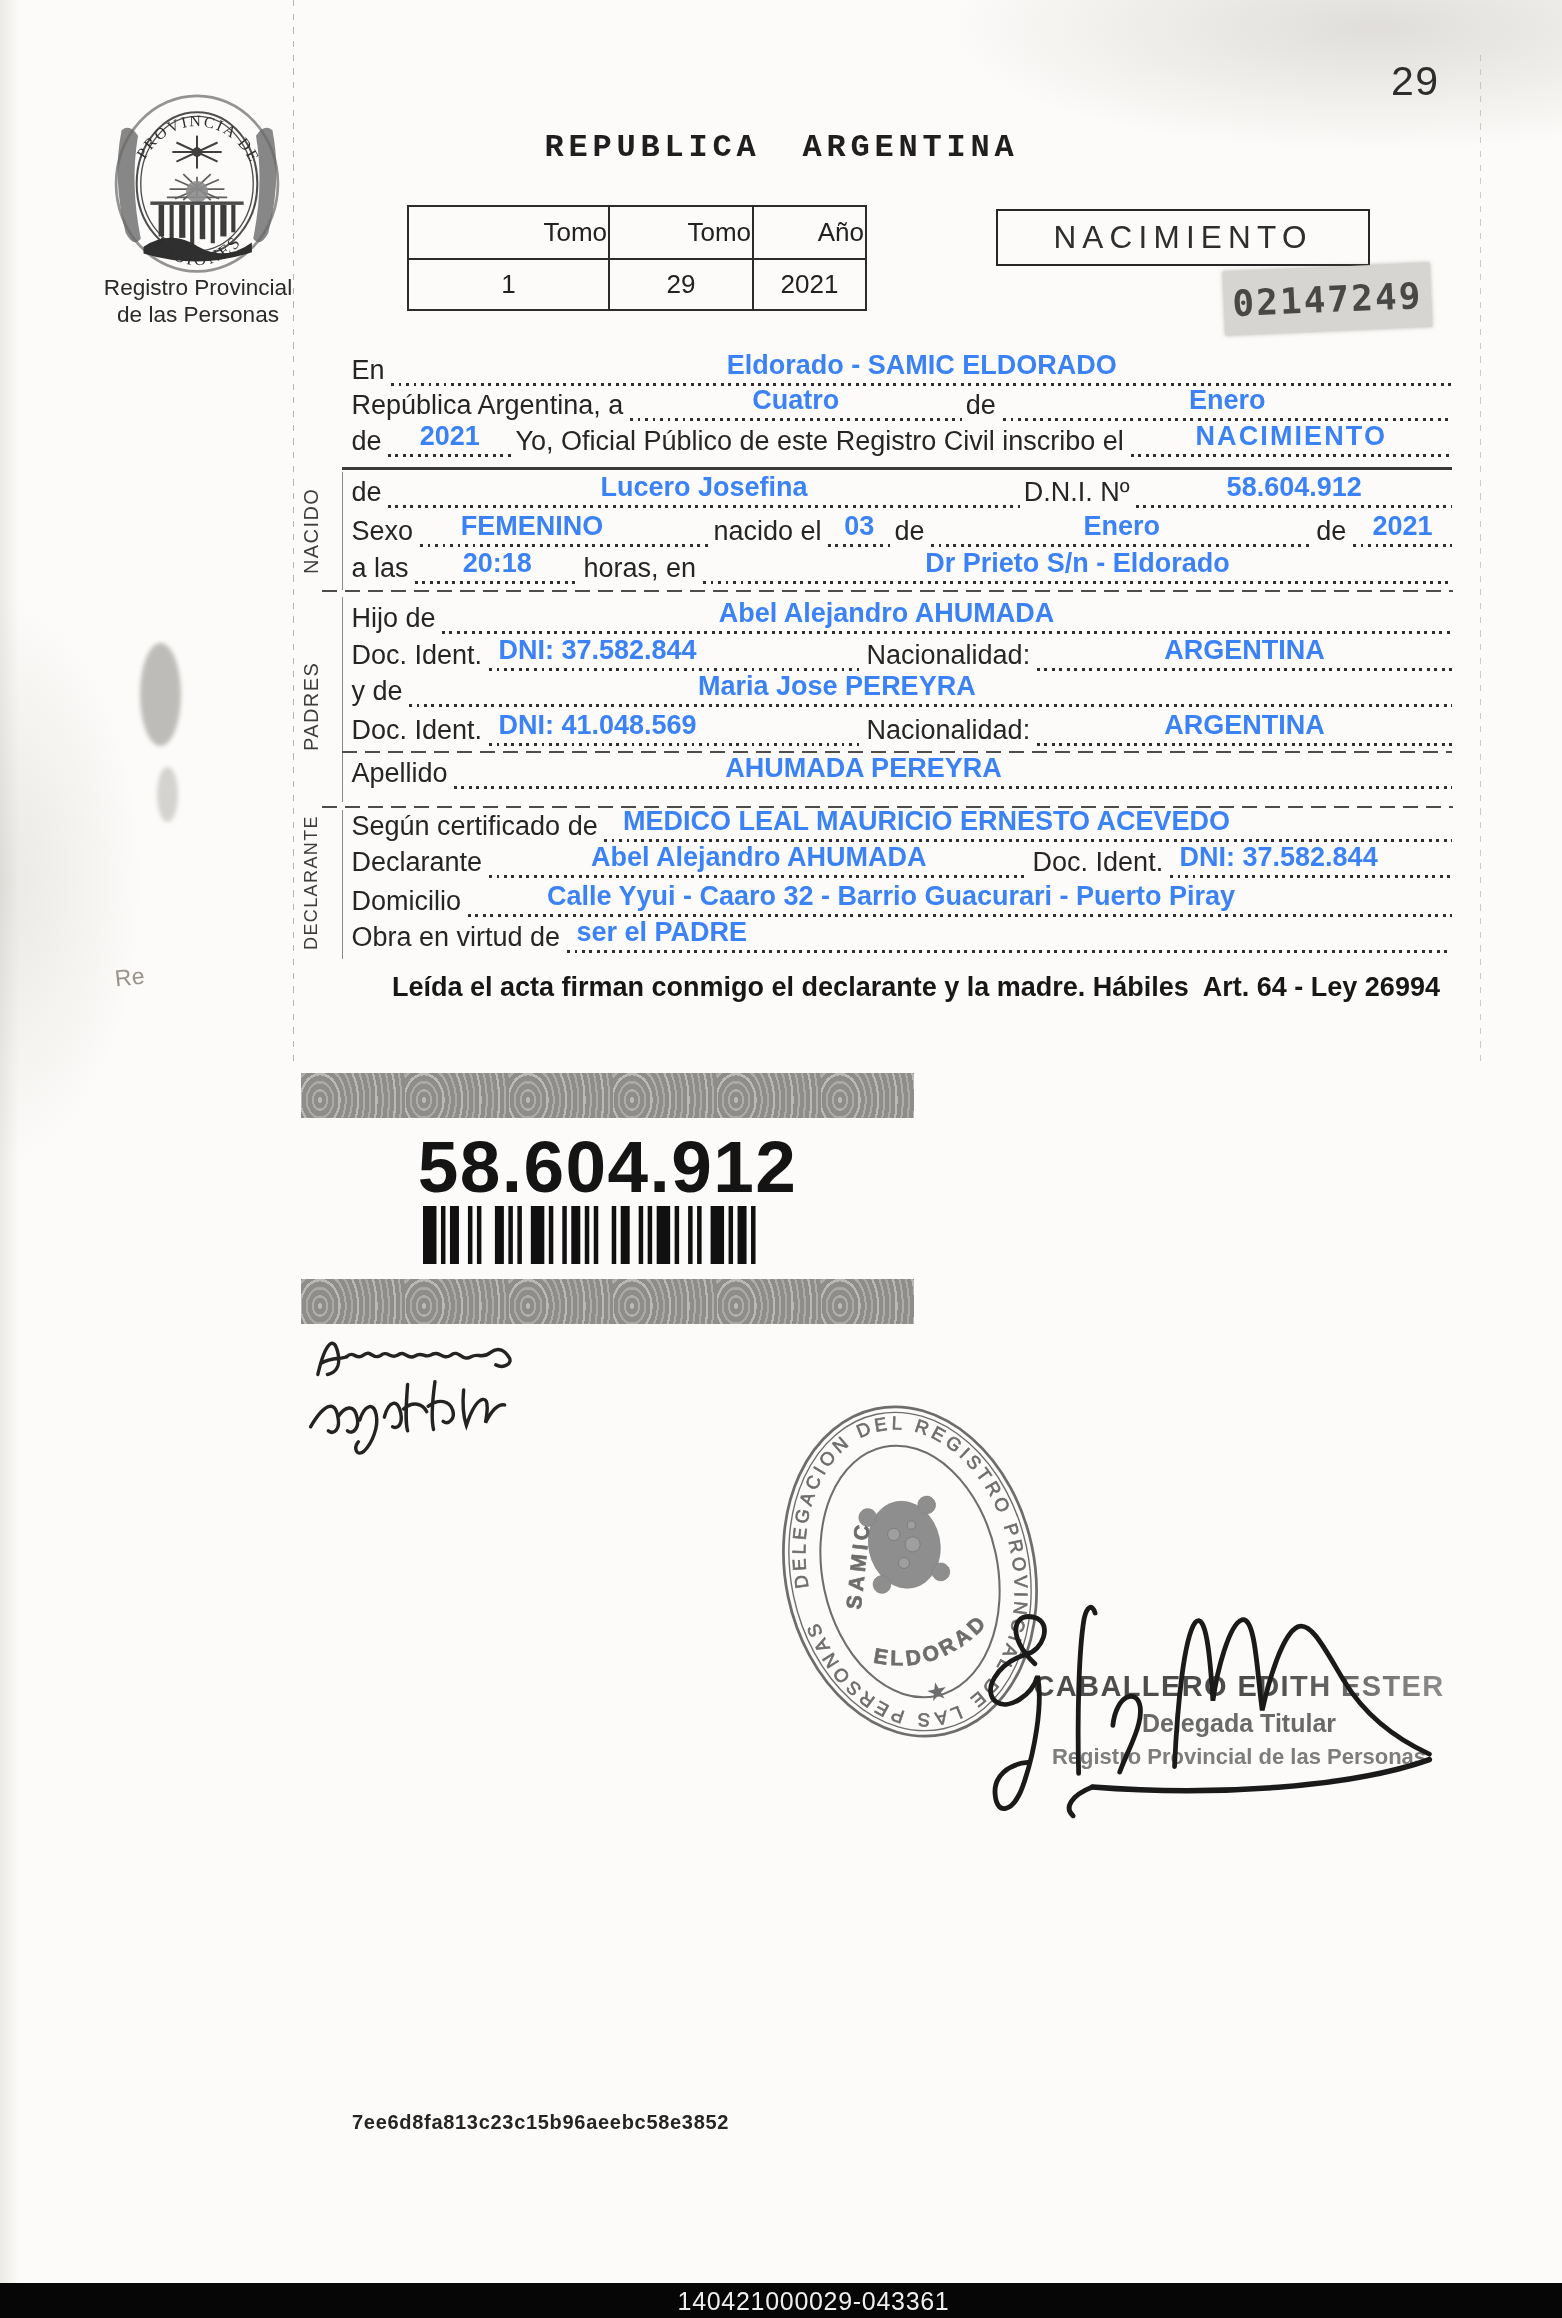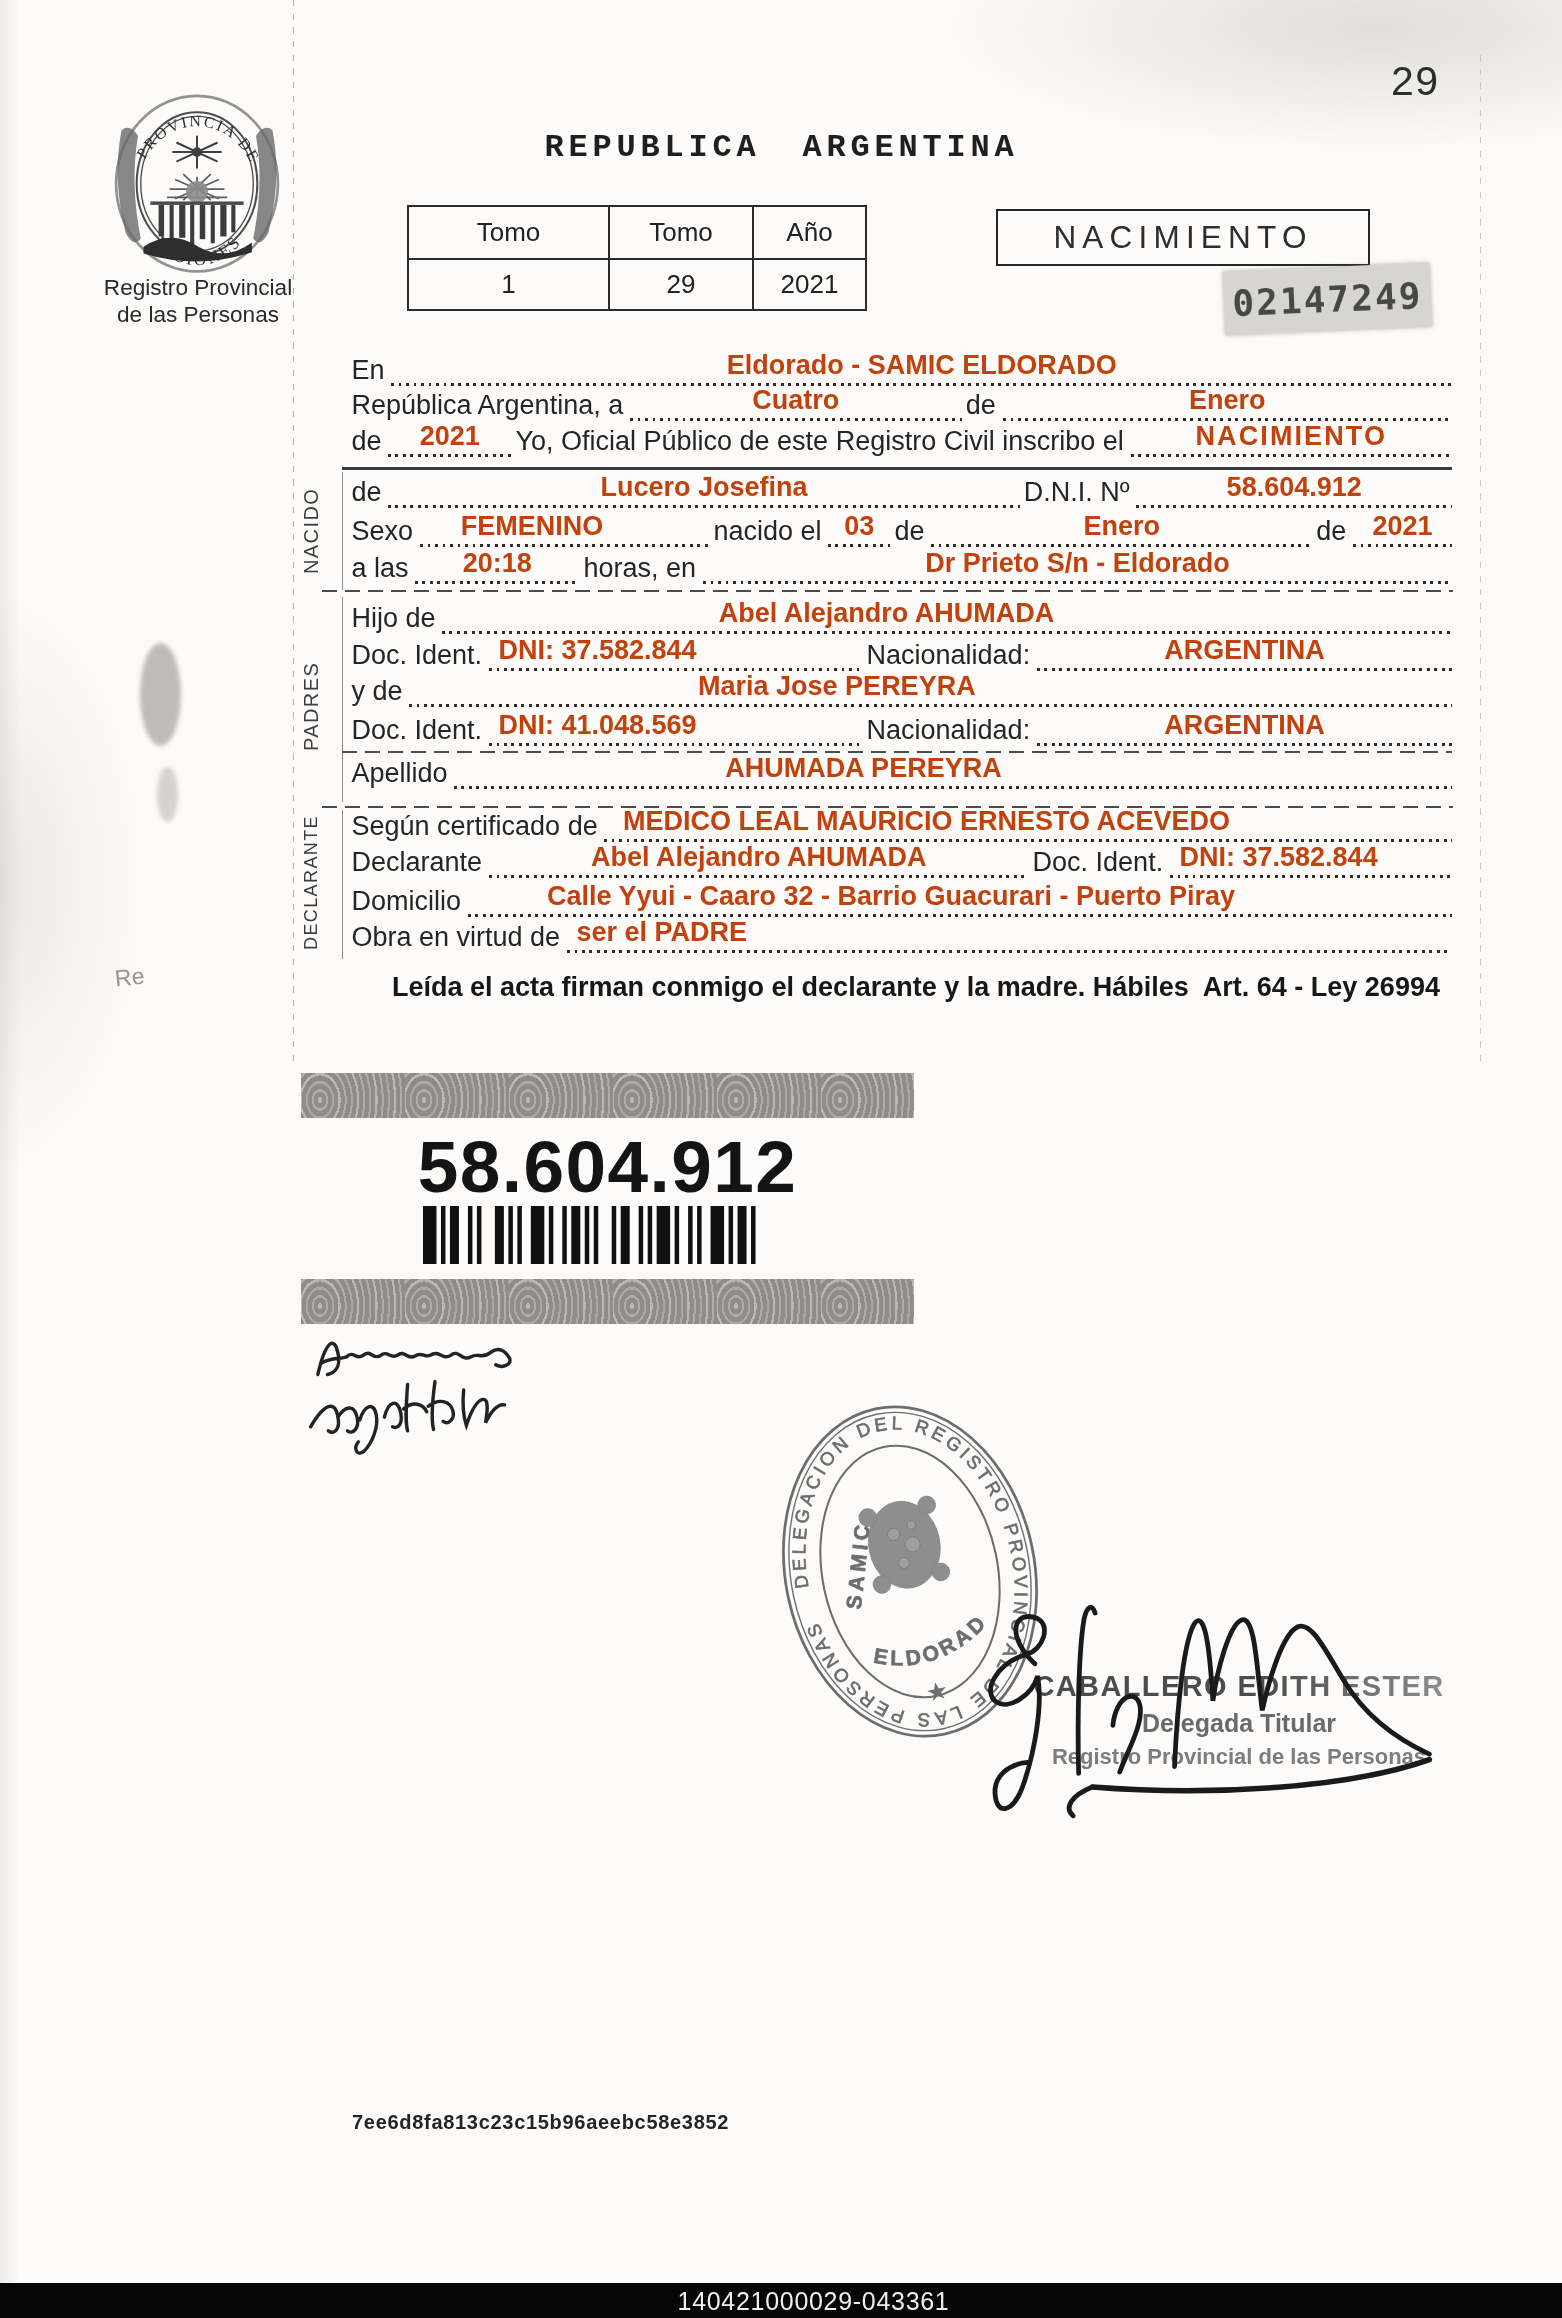--- a/index.html
+++ b/index.html
@@ -23,21 +23,21 @@
   .page-number{position:absolute;left:1391px;top:58px;font-size:41px;color:#2d2d2d;letter-spacing:1.4px;}
 
   
   .doc-title{position:absolute;left:0;top:129px;width:100%;text-align:center;
     font-family:"Liberation Mono", monospace;font-weight:bold;font-size:32px;
     letter-spacing:4.8px;word-spacing:18px;color:#1f1f1f;}
   .acta-table{position:absolute;left:407px;top:205px;width:460px;border:2.1px solid #2c2c2c;
     border-collapse:collapse;}
   .acta-table td{border:2.1px solid #2c2c2c;text-align:center;font-size:26px;color:#222;
     height:47px;vertical-align:middle;}
-  .acta-table tr:first-child td{height:49px;}
+  .acta-table tr:first-child td{height:49px;text-align:right;}
   .type-box{position:absolute;left:996px;top:209px;width:370px;height:53px;
     border:2.7px solid #262626;display:flex;align-items:center;justify-content:center;
     font-size:31.5px;letter-spacing:6.2px;color:#2e2e2e;}
   .serial-sticker{position:absolute;left:1224px;top:267px;width:207px;height:64px;
     background:#d7d5d1;transform:rotate(-2.5deg);display:flex;align-items:center;justify-content:center;
     font-family:"DejaVu Sans Mono", monospace;font-weight:bold;font-size:36px;
     letter-spacing:2.1px;color:rgba(40,40,40,.82);box-shadow:0 0 4.1px rgba(120,116,110,.5);}
 
   
   .logo-wrap{position:absolute;left:101px;top:89px;}
@@ -45,21 +45,21 @@
     font-size:22.6px;line-height:27px;color:#2a2a2a;}
 
   
   .row{position:absolute;left:346px;width:1106px;display:flex;align-items:flex-end;height:34px;}
   .row .lab{white-space:nowrap;font-size:27px;color:#252525;line-height:30px;padding:0 6.8px 0.7px 4.1px;}
   .row .lab:first-child{padding-left:5.5px;}
   .fill{position:relative;flex:1 1 0;height:34px;}
   .fill::after{content:"";position:absolute;left:0;right:0;bottom:0;height:2.7px;
     background:repeating-linear-gradient(90deg,#2e2e2e 0 2.7px, transparent 2.7px 7.5px);}
   .fill .v{position:absolute;left:0;right:0;bottom:4.8px;text-align:center;
-    font-weight:bold;font-size:27px;color:#c2410c;white-space:nowrap;}
+    font-weight:bold;font-size:27px;color:#3b82f6;white-space:nowrap;}
   .fill .v.left{text-align:left;padding-left:9.6px;}
   .fill .v.spread{letter-spacing:2.1px;}
   .hrule{position:absolute;height:2.7px;background:#3a3a3a;}
   .hrule.dashy{background:repeating-linear-gradient(90deg,#4c4c4c 0 15px, transparent 15px 23px);height:2.1px;}
   .side-label{position:absolute;left:296px;width:30px;display:flex;align-items:center;justify-content:center;
     writing-mode:vertical-rl;transform:rotate(180deg);text-align:center;
     font-size:20px;letter-spacing:1.4px;color:#3d3d3d;}
   .sect-line{position:absolute;left:342px;width:1.4px;background:#8a8a8a;}
 
   .closing{position:absolute;left:356px;top:969px;width:1093px;

